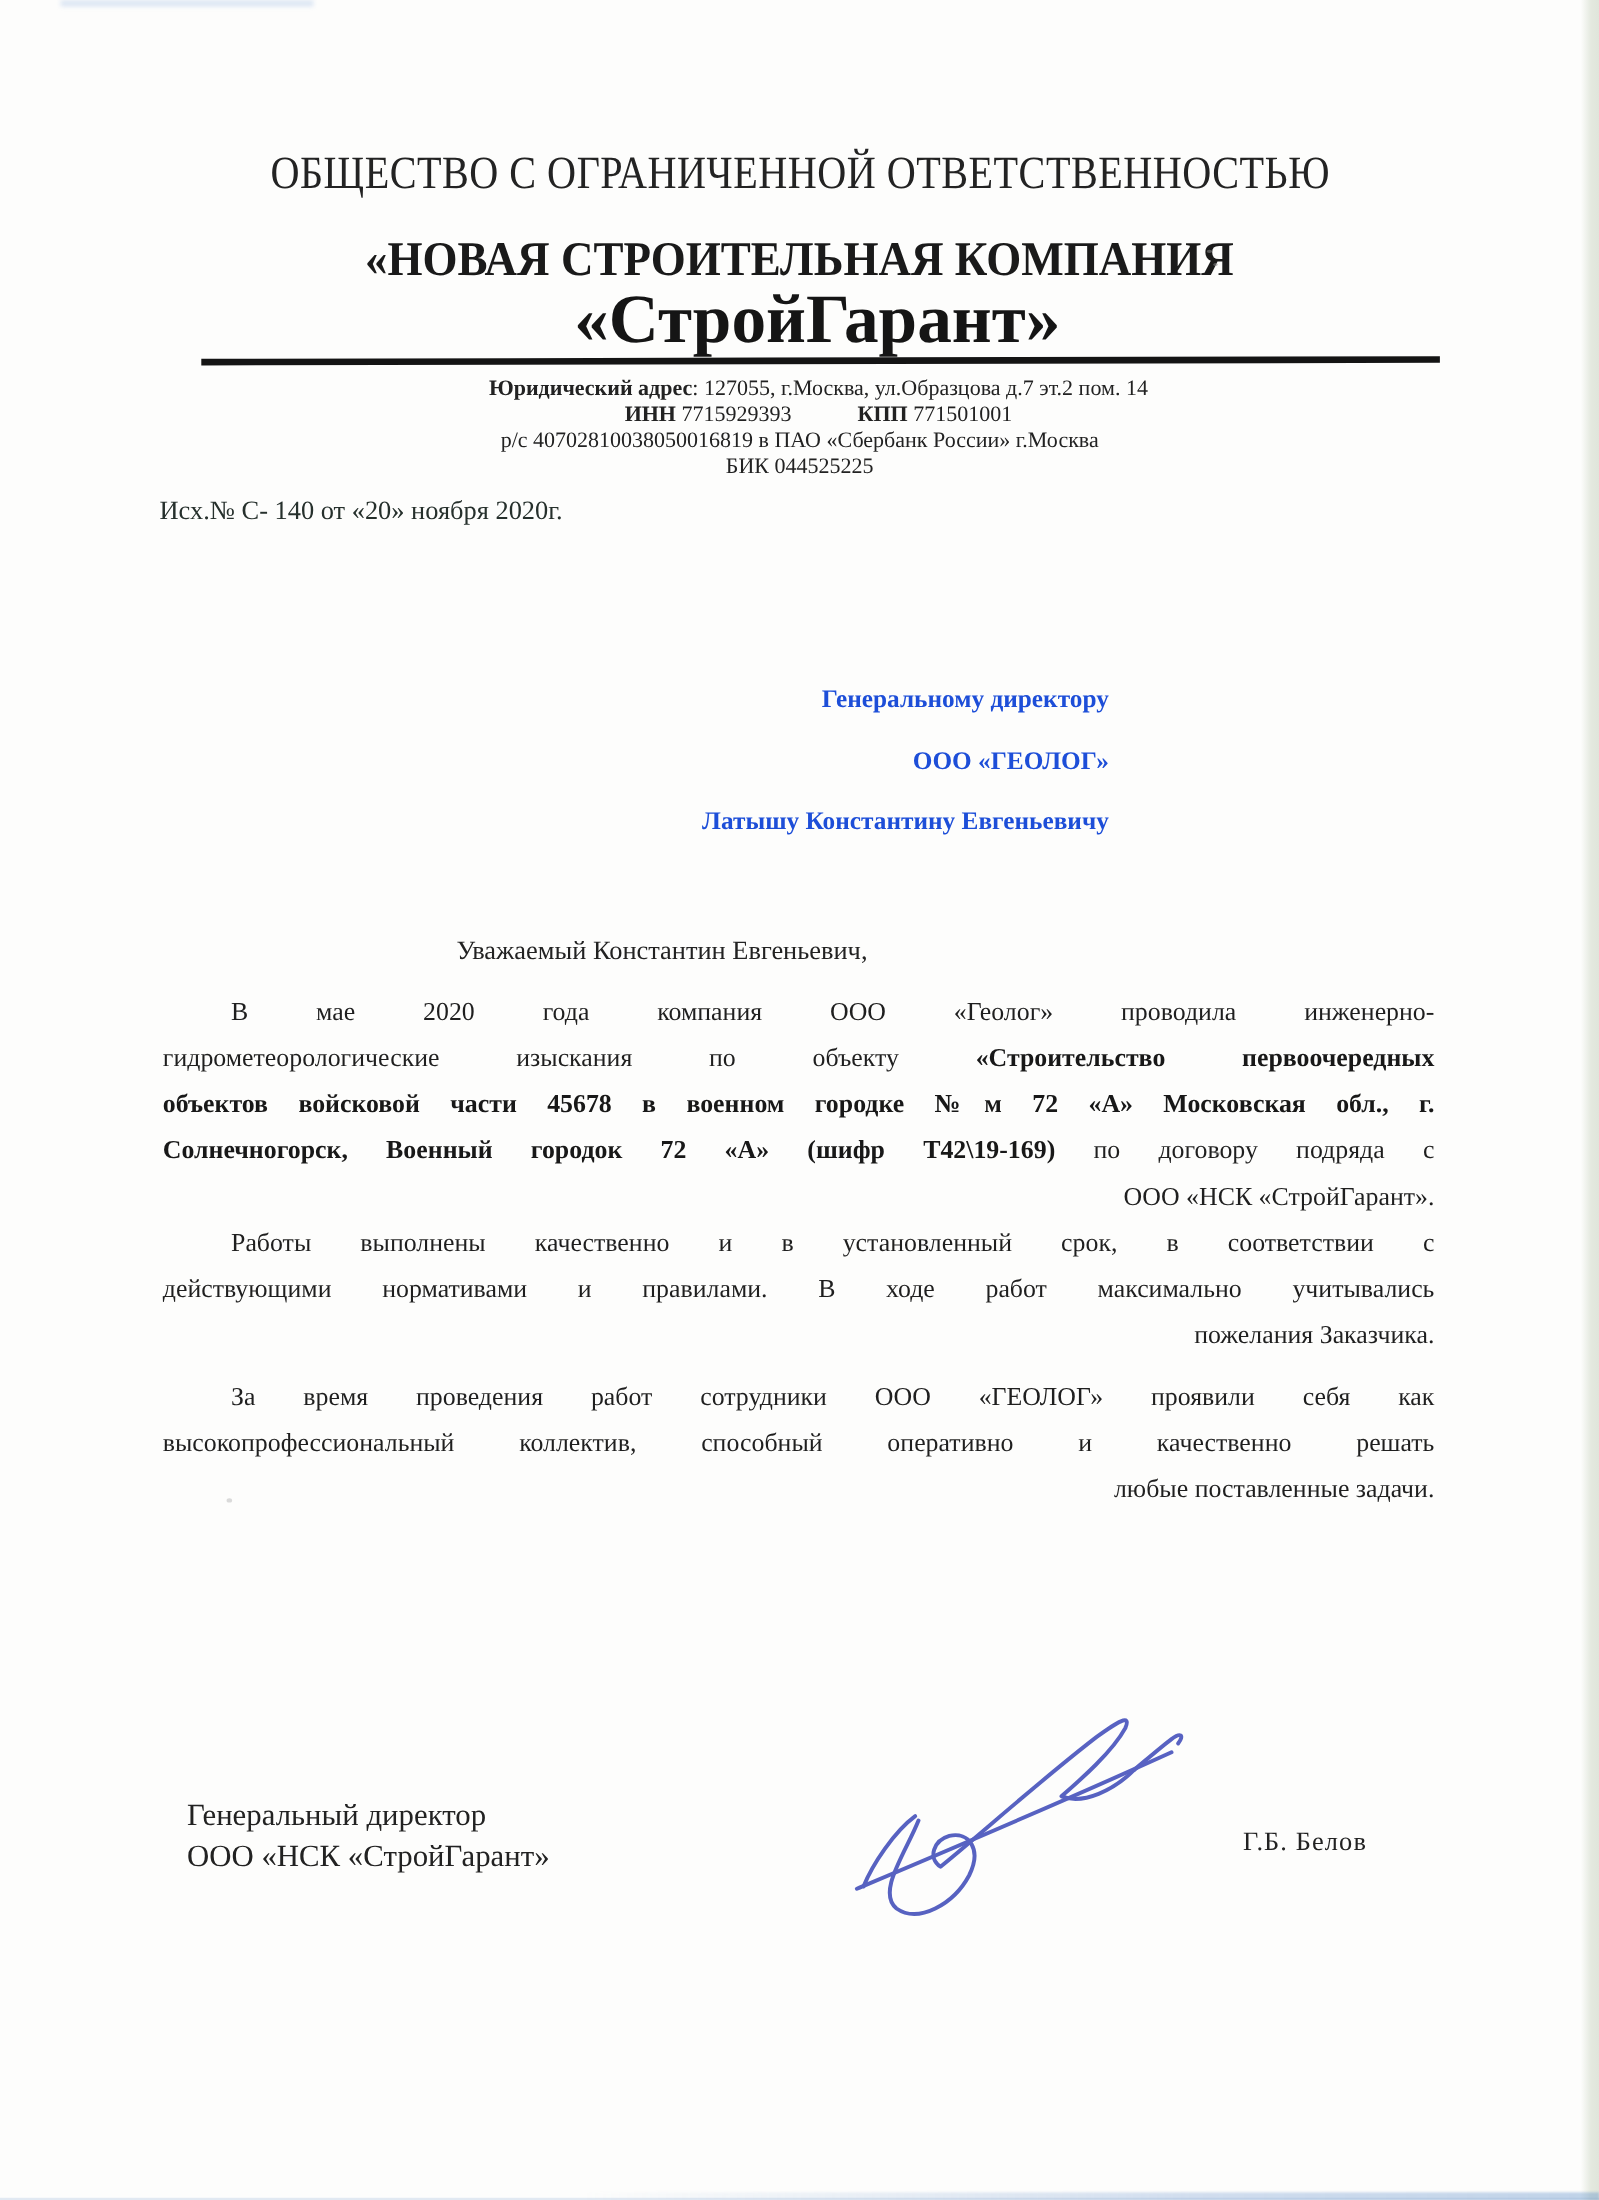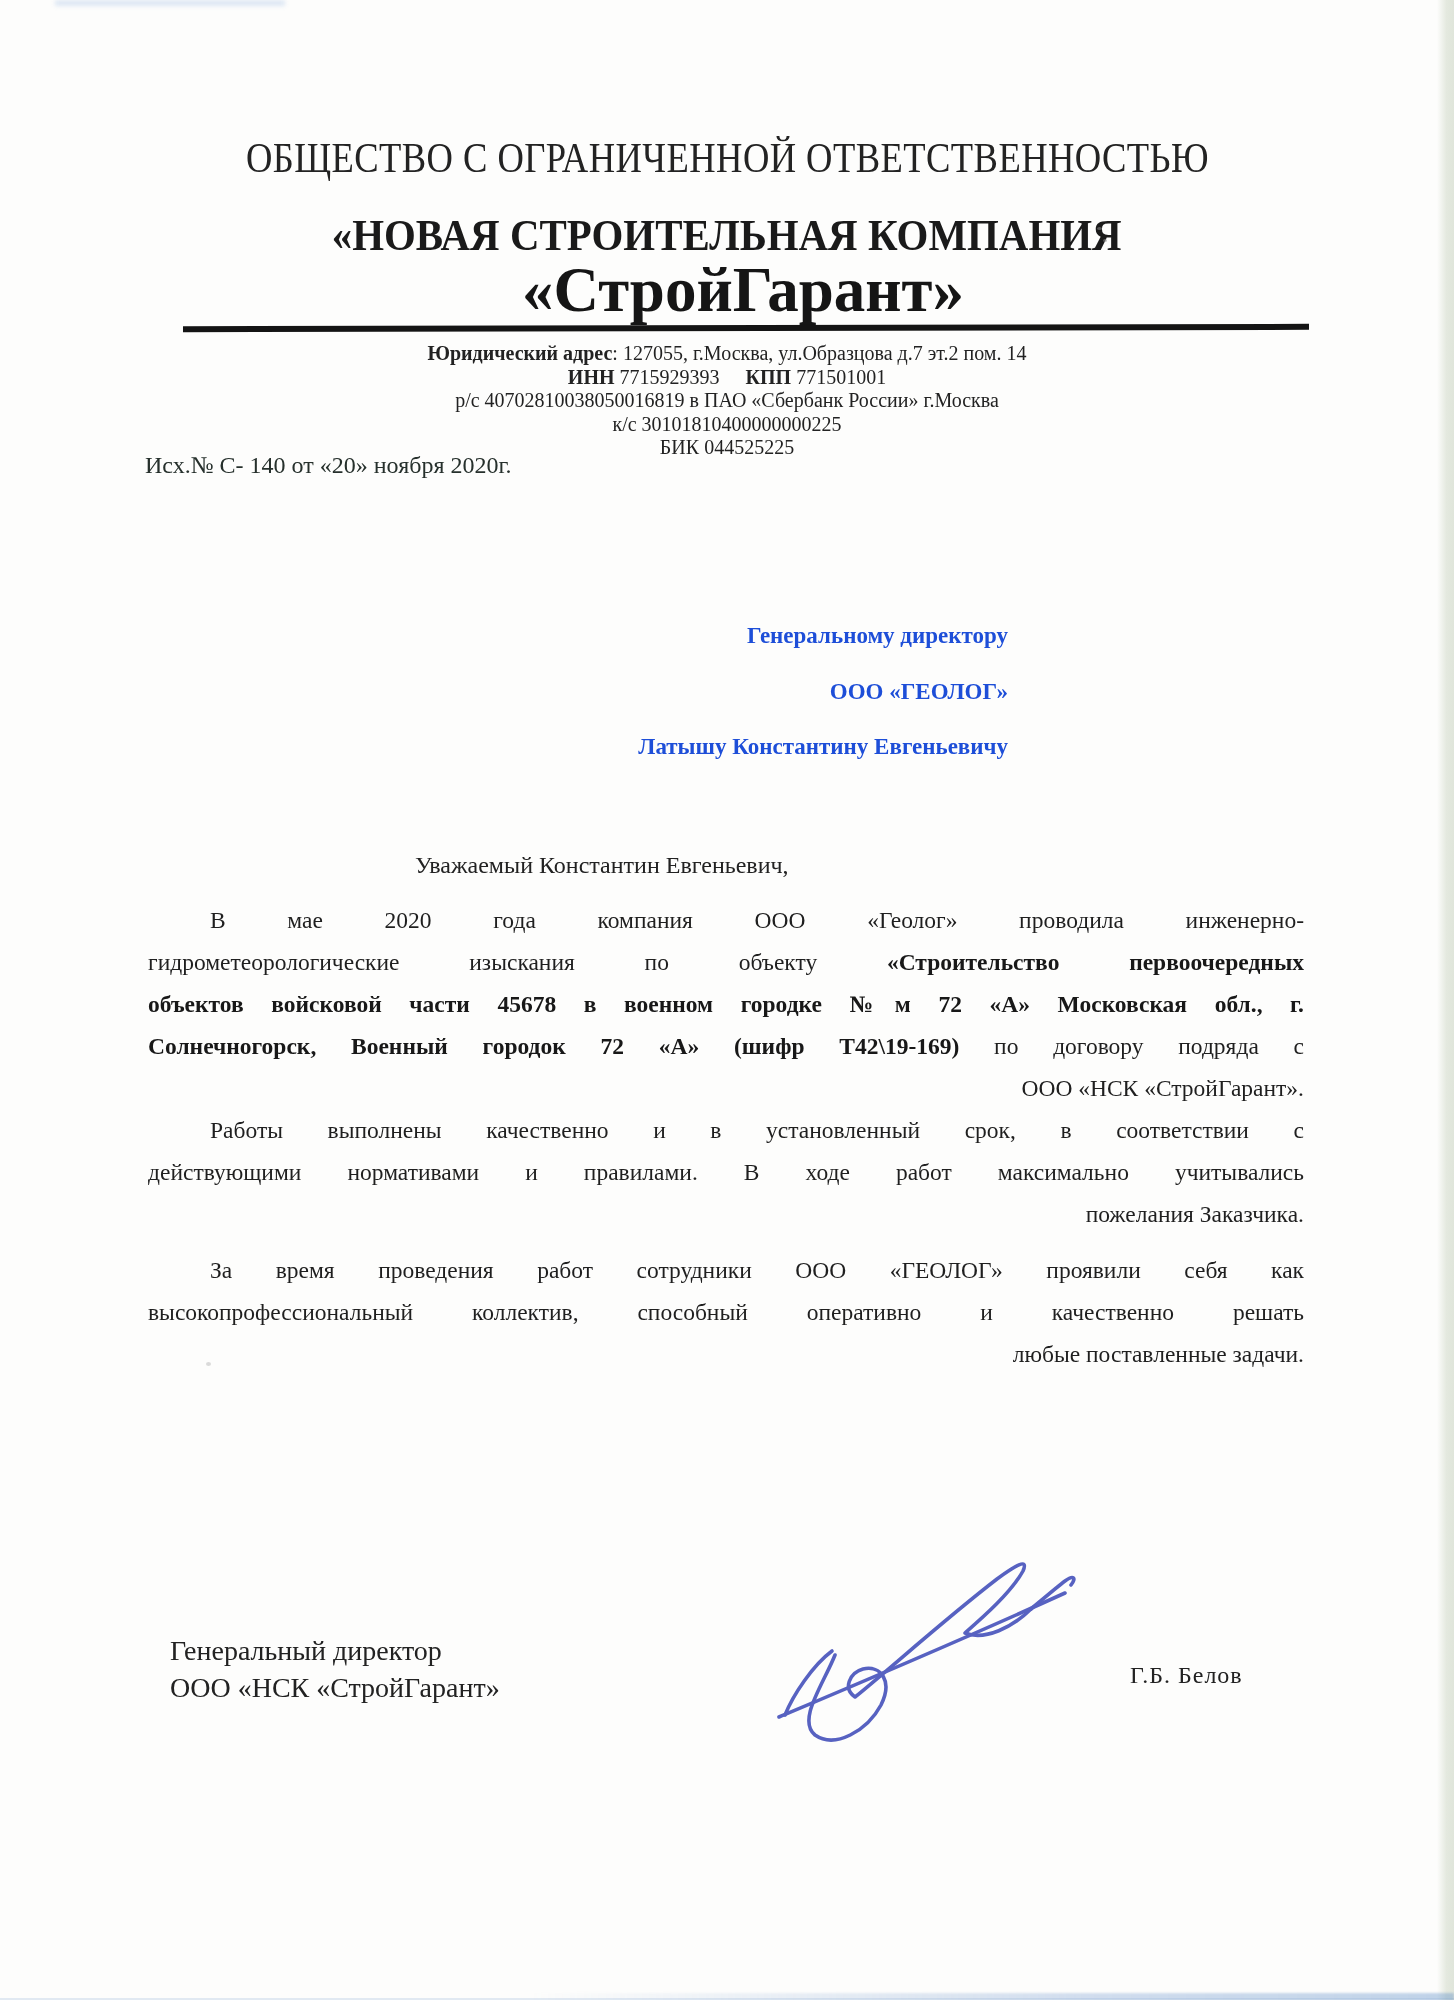--- a/index.html
+++ b/index.html
@@ -16,21 +16,21 @@
   .center{text-align:center;}
   .squeeze{display:inline-block;transform:scaleX(0.87);transform-origin:50% 50%;}
   .squeeze2{display:inline-block;transform:scaleX(0.93);transform-origin:50% 50%;}
 
   .org-type{left:0;top:134px;width:100%;font-size:42px;letter-spacing:0.5px;color:#232323;}
   .company-1{left:0;top:210px;width:100%;font-size:44px;font-weight:bold;color:#1a1a1a;}
   .company-2{left:0;top:254px;width:100%;font-size:63px;font-weight:bold;color:#151515;padding-left:16px;}
   .header-rule{left:183px;top:325px;width:1126px;height:6px;background:#141414;transform:rotate(-0.12deg);}
 
   .addr-block{left:0;top:342px;width:100%;font-size:20px;line-height:23.6px;color:#222;}
-  .addr-block b{font-weight:bold;}
+  .addr-block b{font-weight:bold;margin-left:34px;}
   .innkpp-gap{display:inline-block;width:26px;}
 
   .outgoing{left:145px;top:452px;font-size:24px;color:#26302c;}
 
   .recipient{right:446px;top:608px;width:560px;text-align:right;font-size:23px;font-weight:bold;line-height:55.5px;color:#1d4ed8;}
 
   .salutation{left:415px;top:852px;font-size:24px;color:#222;}
 
   .bodytext{left:148px;top:899px;width:1156px;font-size:23.5px;line-height:42px;color:#1f1f1f;}
   .jline{text-align:justify;text-align-last:justify;}
@@ -68,21 +68,20 @@
   <div class="abs company-1 center">
     <span class="squeeze2">«НОВАЯ СТРОИТЕЛЬНАЯ КОМПАНИЯ</span>
   </div>
   <div class="abs company-2 center">«СтройГарант»</div>
   <div class="abs header-rule"></div>
 
   <div class="abs addr-block center">
     <div><b>Юридический адрес</b><span>: 127055, г.Москва, ул.Образцова д.7 эт.2 пом. 14</span></div>
     <div><b>ИНН</b><span> 7715929393</span><span class="innkpp-gap"></span><b>КПП</b><span> 771501001</span></div>
     <div>р/с 40702810038050016819 в ПАО «Сбербанк России» г.Москва</div>
-    <div>к/с 30101810400000000225</div>
     <div>БИК 044525225</div>
   </div>
 
   <div class="abs outgoing">Исх.№ С- 140  от «20» ноября 2020г.</div>
 
   <div class="abs recipient">
     <div>Генеральному директору</div>
     <div>ООО «ГЕОЛОГ»</div>
     <div>Латышу Константину Евгеньевичу</div>
   </div>

